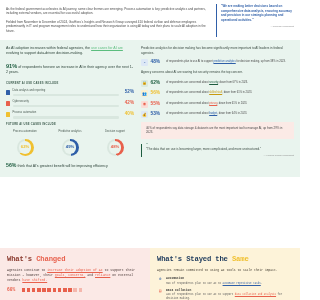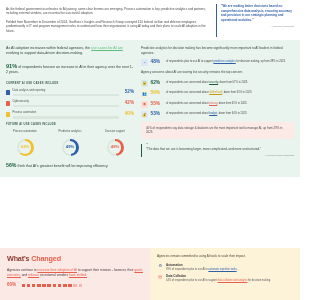--- a/index.html
+++ b/index.html
@@ -73,21 +73,21 @@
   .r-note { font-size:3.05px; color:#3a4a42; line-height:1.5; margin:4px 0 5px 0; }
 
   .block-pink { background:#fbeae6; padding:4px 5px; margin:3px 0 5px 0; }
   .block-pink .t { font-size:2.9px; color:#4a4a4a; line-height:1.5; }
 
   .quote2 { border-left:1.1px solid #1d5c3f; padding-left:4px; margin-top:5px; }
   .quote2 .qm { font-size:5px; color:#1d5c3f; line-height:.6; }
   .quote2 .qt { font-size:3.05px; color:#3a4a42; line-height:1.55; }
 
   
-  .band-bot { display:flex; position:absolute; left:0; right:0; top:248px; bottom:0; }
+  .band-bot { display:flex; position:absolute; left:0; right:0; top:248px; bottom:0;font-family:Liberation Mono, monospace; }
   .bot-left { width:150px; background:#fbe9e6; padding:6px 7px; }
   .bot-right { flex:1; background:#fdf3d9; padding:6px 7px; }
   .bot-lead { font-size:3.2px; color:#4a3a38; line-height:1.5; margin-bottom:4px; }
   .bot-lead .lk { color:#e8604c; text-decoration:underline; }
   .sqrow { display:flex; align-items:center; gap:2.5px; }
   .sqpct { font-size:4.6px; font-weight:bold; color:#e8604c; flex:0 0 12px; }
   .squares { display:flex; gap:1.6px; }
   .sq { width:3.6px; height:3.6px; background:#e8604c; }
   .sq.pale { background:#f4b7ad; }
 
@@ -251,20 +251,24 @@
             <span class="sq"></span>
             <span class="sq"></span>
             <span class="sq"></span>
             <span class="sq pale"></span>
             <span class="sq pale"></span>
           </span>
       </div>
     </div>
 
     <div class="bot-right">
+      <h2 class="sec">
+        <span style="color:#1d3a5c">What's Stayed the</span>
+        <span class="y2">Same</span>
+      </h2>
       <div class="y-lead">Agencies remain committed to using AI tools to scale their impact.</div>
 
       <div class="yrow">
         <span class="yico" style="color:#2f5fa8">⚙</span>
         <span style="display: block;">
           <span class="ytit" style="display: block;">Automation</span>
           <span class="ytxt" style="display: block;"><span>39% of respondents plan to use AI to </span><span class="lk" style="color:#2f5fa8">automate repetitive tasks</span><span>.</span></span>
         </span>
       </div>
       <div class="yrow">

